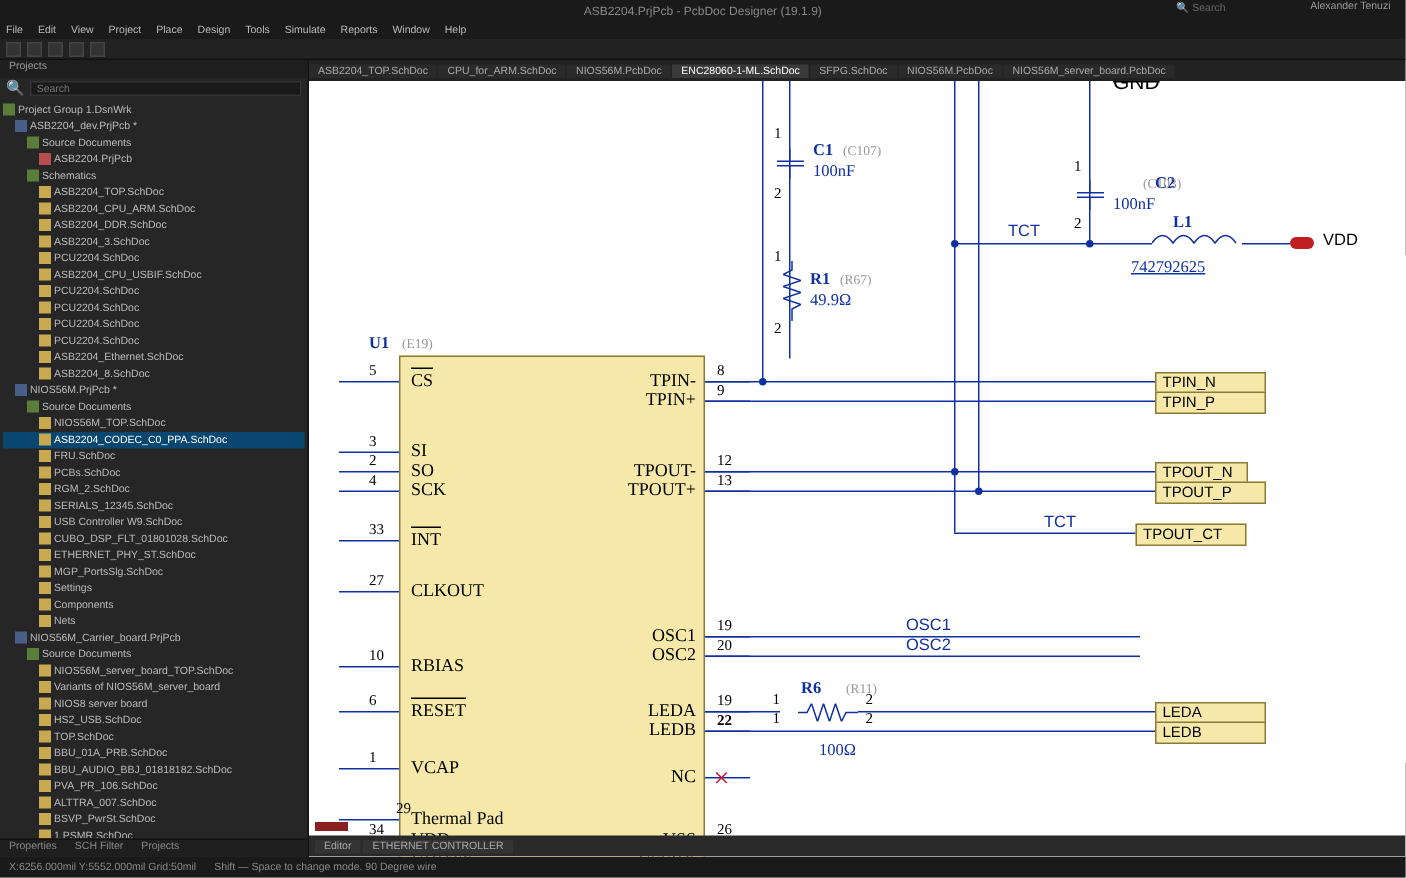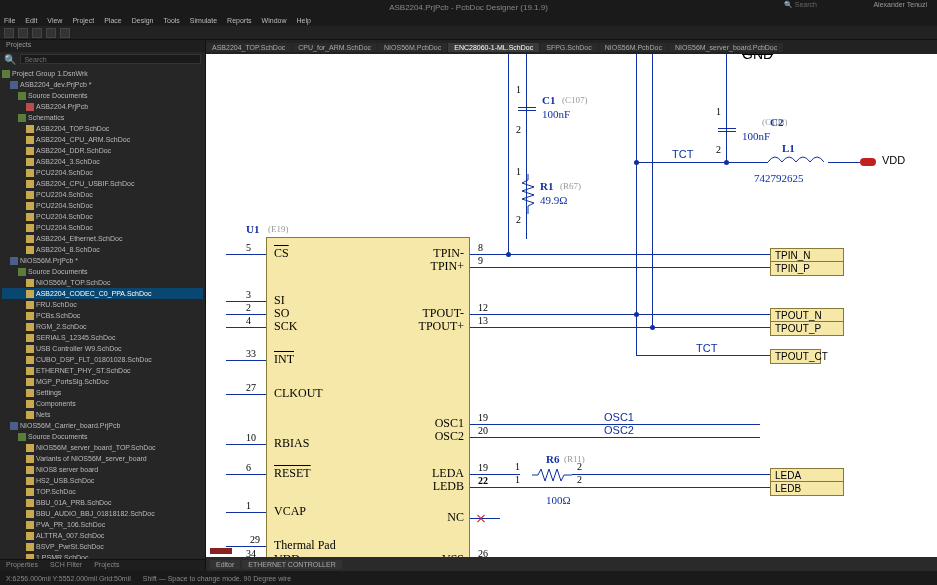--- a/index.html
+++ b/index.html
@@ -211,21 +211,21 @@
           <div class="wire-h" style="left: 20px; top: 390px; width: 40px;"></div>
           <span class="pin-num" style="left: 40px; top: 378px;">10</span>
           <span class="pin-label" style="left: 68px; top: 382px;">RBIAS</span>
           <div class="wire-h" style="left: 20px; top: 420px; width: 40px;"></div>
           <span class="pin-num" style="left: 40px; top: 408px;">6</span>
           <span class="pin-label overline" style="left: 68px; top: 412px;">RESET</span>
           <div class="wire-h" style="left: 20px; top: 458px; width: 40px;"></div>
           <span class="pin-num" style="left: 40px; top: 446px;">1</span>
           <span class="pin-label" style="left: 68px; top: 450px;">VCAP</span>
           <div class="wire-h" style="left: 20px; top: 492px; width: 40px;"></div>
-          <span class="pin-num" style="left: 44px; top: 480px;">29</span>
+          <span class="pin-num" style="left: 58px; top: 480px;">29</span>
           <span class="pin-label" style="left: 68px; top: 484px;">Thermal Pad</span>
           <div class="wire-h" style="left: 20px; top: 506px; width: 40px;"></div>
           <span class="pin-num" style="left: 40px; top: 494px;">34</span>
           <span class="pin-label" style="left: 68px; top: 498px;">VDD</span>
           <span class="pin-num" style="left: 40px; top: 508px;">11</span>
           <span class="pin-label" style="left: 68px; top: 512px;">VDDTX</span>
           <span class="pin-label" style="left: 68px; top: 540px;"></span>
         </div>
       <div id="u1right">
           <div class="wire-h" style="left: 264px; top: 200px; width: 30px;"></div>
@@ -303,21 +303,21 @@
       <span class="designator" style="left:334px; top:126px;">R1</span>
       <span class="comment" style="left:354px; top:127px;">(R67)</span>
       <span class="value" style="left:334px; top:140px;">49.9Ω</span>
 
       <div class="wire-h" style="left:432px; top:108px; width:130px;"></div>
       <span class="netlabel" style="left:466px; top:94px;">TCT</span>
       <svg class="ind" style="left:562px; top:100px;" width="60" height="16">
         <path d="M0 8 Q7 -2 14 8 Q21 -2 28 8 Q35 -2 42 8 Q49 -2 56 8" stroke="#1030a0" fill="none" stroke-width="1"></path>
       </svg>
       <span class="designator" style="left:576px; top:88px;">L1</span>
-      <span class="value" style="left:548px; top:118px;">742792625</span>
+      <span class="value" style="left:548px; top:118px;text-decoration:underline;">742792625</span>
       <div class="wire-h" style="left:622px; top:108px; width:32px;"></div>
       <div style="position:absolute; left:654px; top:104px; width:16px; height:8px; background:#c02020; border-radius:4px;"></div>
       <span class="pwr" style="left:676px; top:100px;">VDD</span>
 
       <div class="junc" style="left:430px; top:108px;"></div>
       <div class="junc" style="left:520px; top:108px;"></div>
       <div class="junc" style="left:302px; top:200px;"></div>
       <div class="junc" style="left:430px; top:260px;"></div>
       <div class="junc" style="left:446px; top:273px;"></div>
 
@@ -336,39 +336,39 @@
 
       <div class="wire-h" style="left:264px; top:420px; width:50px;"></div>
       <div class="wire-h" style="left:264px; top:433px; width:50px;"></div>
       <svg class="res" style="left:326px; top:415px;" width="40" height="12">
         <polyline class="res-zig" points="0,6 6,6 9,0 13,12 17,0 21,12 25,0 29,12 32,6 40,6"></polyline>
       </svg>
       <span class="pin-num" style="left:309px; top:420px;">1</span>
       <span class="pin-num" style="left:371px; top:420px;">2</span>
       <span class="pin-num" style="left:309px; top:407px;">1</span>
       <span class="pin-num" style="left:371px; top:407px;">2</span>
-      <span class="designator" style="left:340px; top:399px;">R6</span>
+      <span class="designator" style="left:328px; top:399px;">R6</span>
       <span class="comment" style="left:358px; top:400px;">(R11)</span>
       <span class="value" style="left:340px; top:440px;">100Ω</span>
       <div class="wire-h" style="left:366px; top:420px; width:198px;"></div>
       <div class="wire-h" style="left:314px; top:433px; width:250px;"></div>
 
       <div class="nc" style="left:270px; top:460px;"></div>
 
       <div class="pwrbar" style="left:4px; top:494px; width:22px; height:6px;"></div>
       <div class="pwrbar" style="left:4px; top:508px; width:22px; height:6px;"></div>
 
       <div style="position:absolute; left:296px; top:505px; width:12px; height:2px; background:#0a7d0a;"></div>
 
       <div id="ports">
           <div class="port" style="left: 564px; top: 194px; width: 74px;">TPIN_N</div>
           <div class="port" style="left: 564px; top: 207px; width: 74px;">TPIN_P</div>
-          <div class="port" style="left: 564px; top: 254px; width: 74px;">TPOUT_N</div>
+          <div class="port" style="left: 564px; top: 254px; width: 62px;">TPOUT_N</div>
           <div class="port" style="left: 564px; top: 267px; width: 74px;">TPOUT_P</div>
-          <div class="port" style="left: 564px; top: 295px; width: 51px;">TPOUT_CT</div>
+          <div class="port" style="left: 551px; top: 295px; width: 74px;">TPOUT_CT</div>
           <div class="port" style="left: 564px; top: 414px; width: 74px;">LEDA</div>
           <div class="port" style="left: 564px; top: 427px; width: 74px;">LEDB</div>
         </div>
 
       <div class="sheettabs">
         <span class="stab">Editor</span>
         <span class="stab">ETHERNET CONTROLLER</span>
       </div>
     </div>
   </div>

